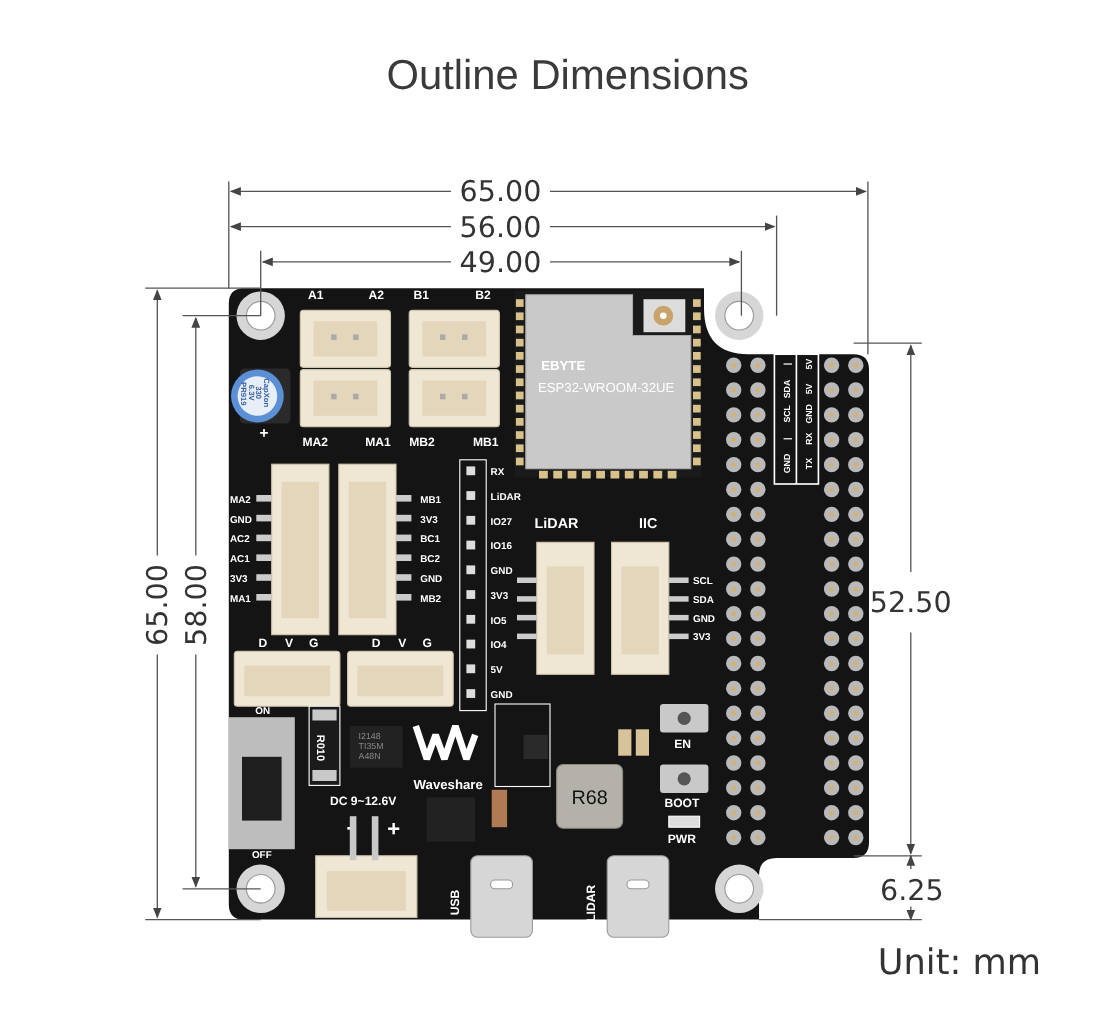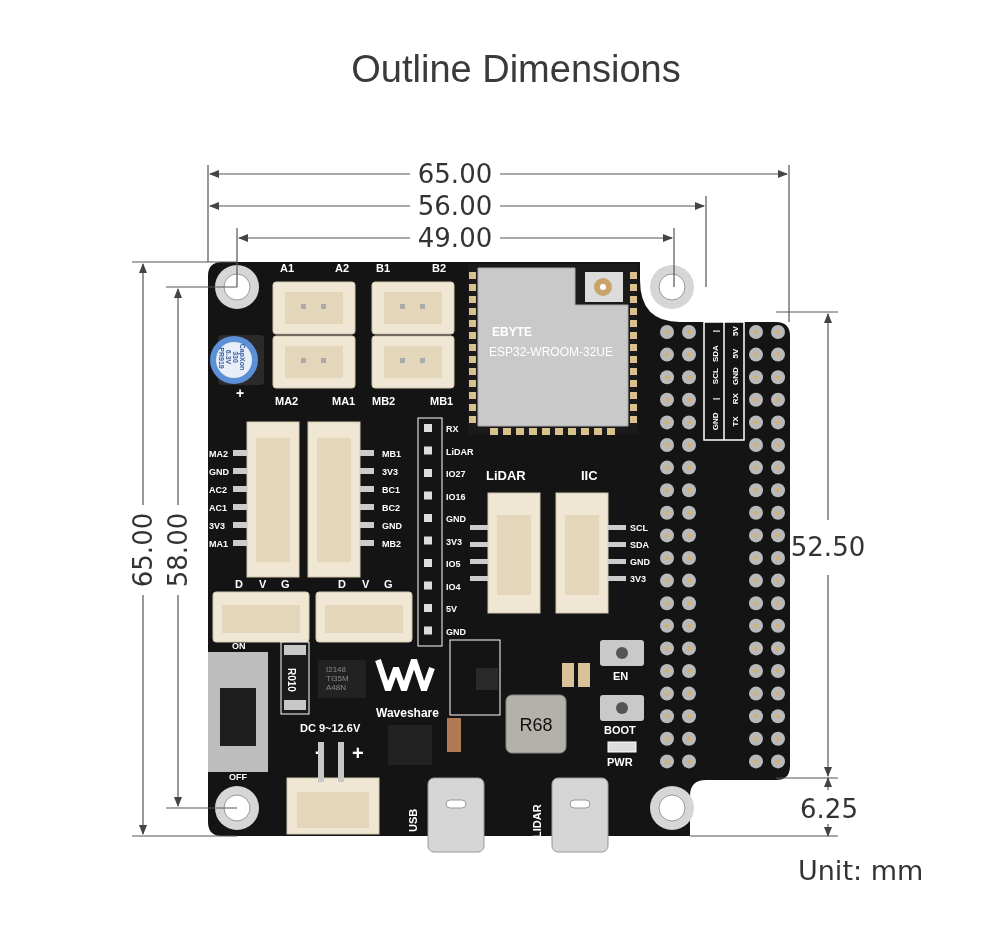--- a/index.html
+++ b/index.html
@@ -1,21 +1,21 @@
 <!DOCTYPE html>
 <html><head>
 <meta charset="utf-8">
 <style>
   html,body{margin:0;padding:0;background:#fff;}
   body{width:1000px;height:932px;position:relative;overflow:hidden;font-family:"Liberation Sans",sans-serif;}
   #title{position:absolute;top:48px;left:16px;width:1000px;text-align:center;font-size:38px;color:#3a3a3a;}
   svg#dia{position:absolute;left:0;top:0;}
   .dimtxt{font-family:"DejaVu Sans",sans-serif;font-size:26px;fill:#333;}
   .silk{font-family:"Liberation Sans",sans-serif;font-weight:bold;fill:#fff;}
-  .unit{position:absolute;left:798px;top:855px;font-size:27px;color:#333;font-family:"DejaVu Sans",sans-serif;}
+  .unit{position:absolute;left:798px;top:855px;font-size:32px;color:#333;font-family:"DejaVu Sans",sans-serif;}
 </style>
 </head>
 <body>
 
 <div id="title">Outline Dimensions</div>
 
 <svg id="dia" width="1000" height="932" viewBox="0 0 1000 932">
   <defs>
     <marker id="arr" markerWidth="10" markerHeight="10" refX="9" refY="5" orient="auto-start-reverse" markerUnits="userSpaceOnUse">
       <path d="M0,1 L10,5 L0,9 Z" fill="#444"></path>

